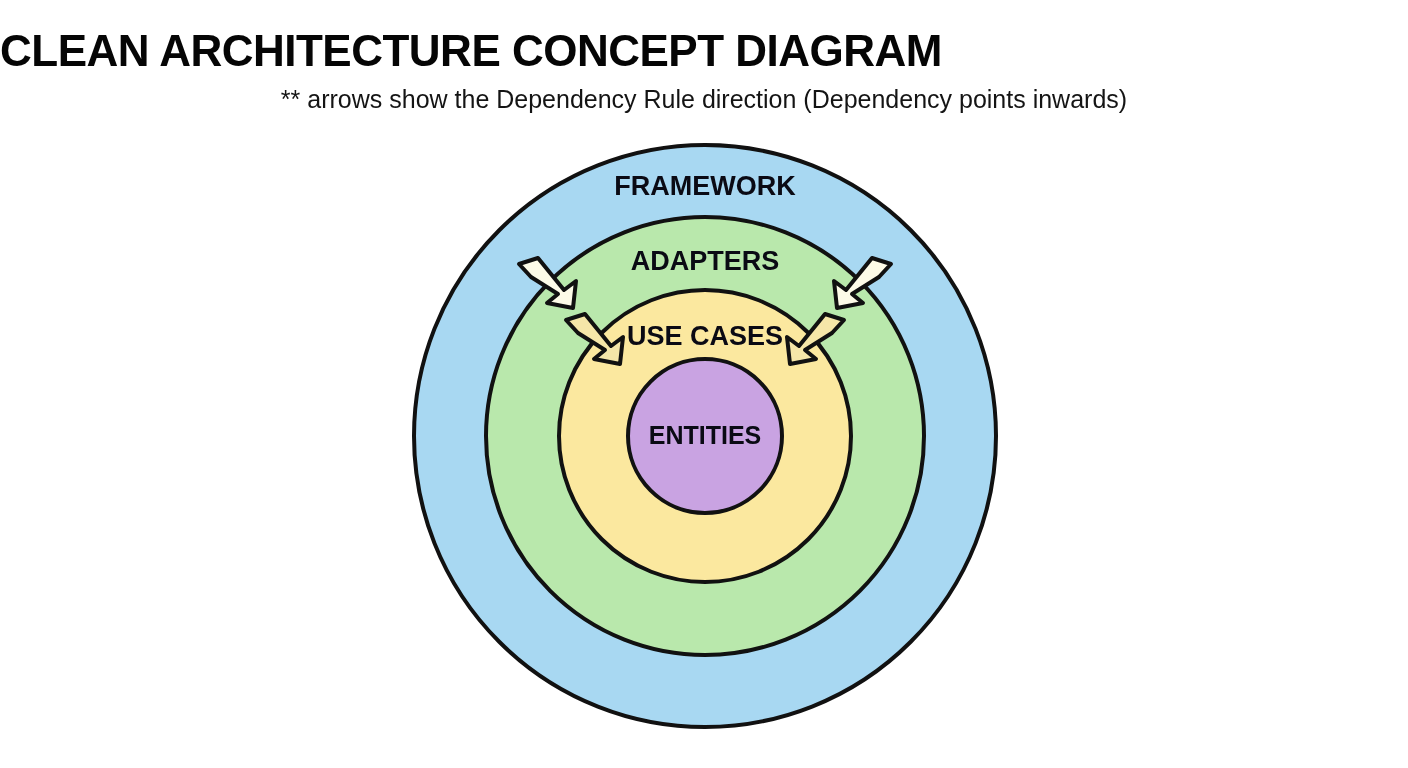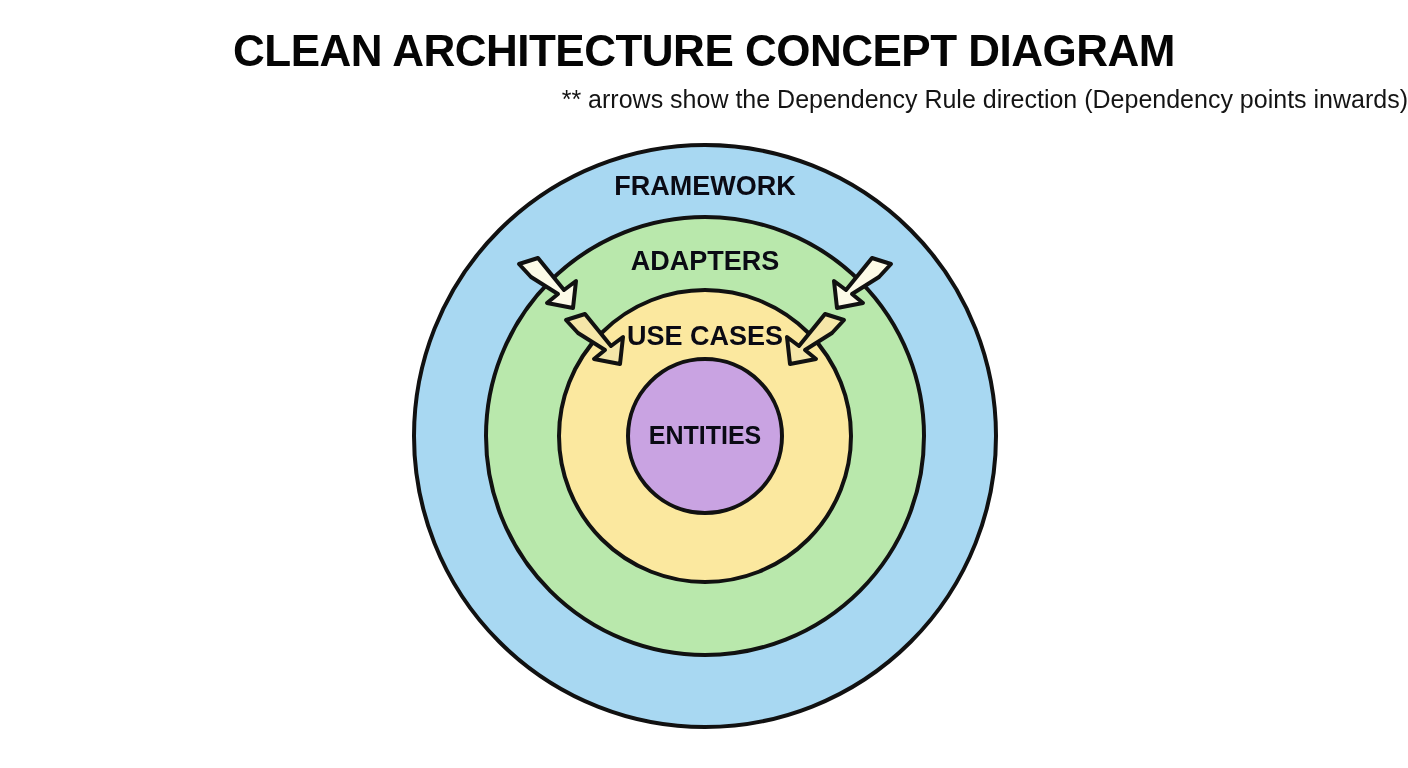--- a/index.html
+++ b/index.html
@@ -18,35 +18,34 @@
     position: relative;
     width: 1408px;
     height: 768px;
     background: #ffffff;
   }
   .title {
     position: absolute;
     top: 28px;
     left: 0;
     width: 1408px;
-    text-align: center;
     font-family: "Liberation Sans", sans-serif;
     font-size: 44px;
     font-weight: bold;
     letter-spacing: -0.5px;
     color: #050505;
     line-height: 1.05;
     white-space: nowrap;
   }
   .subtitle {
     position: absolute;
     top: 84px;
     left: 0;
     width: 1408px;
-    text-align: right;
+    text-align: center;
     font-family: "Liberation Sans", sans-serif;
     font-size: 25px;
     font-weight: normal;
     color: #141414;
     line-height: 1.2;
     white-space: nowrap;
   }
   .diagram {
     position: absolute;
     top: 0;

